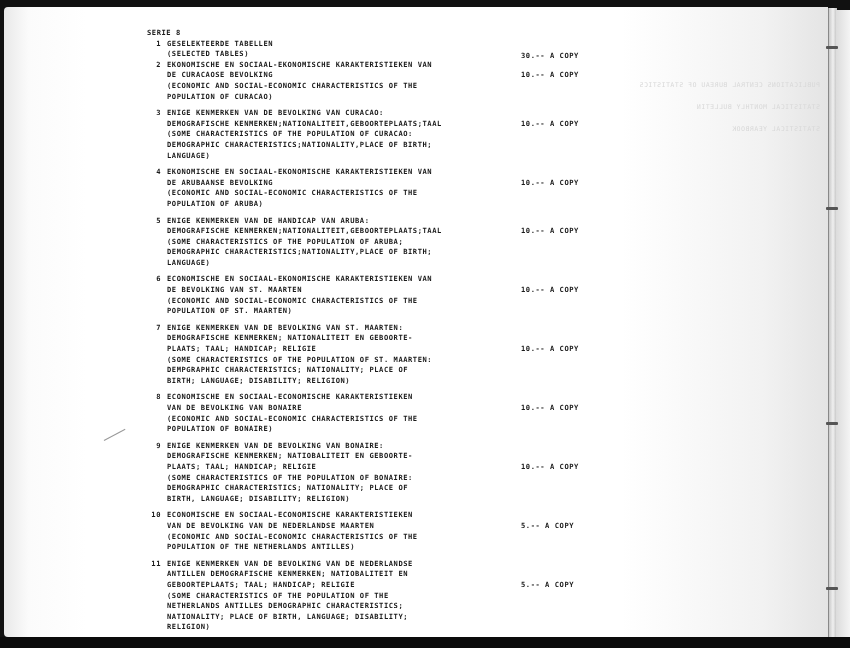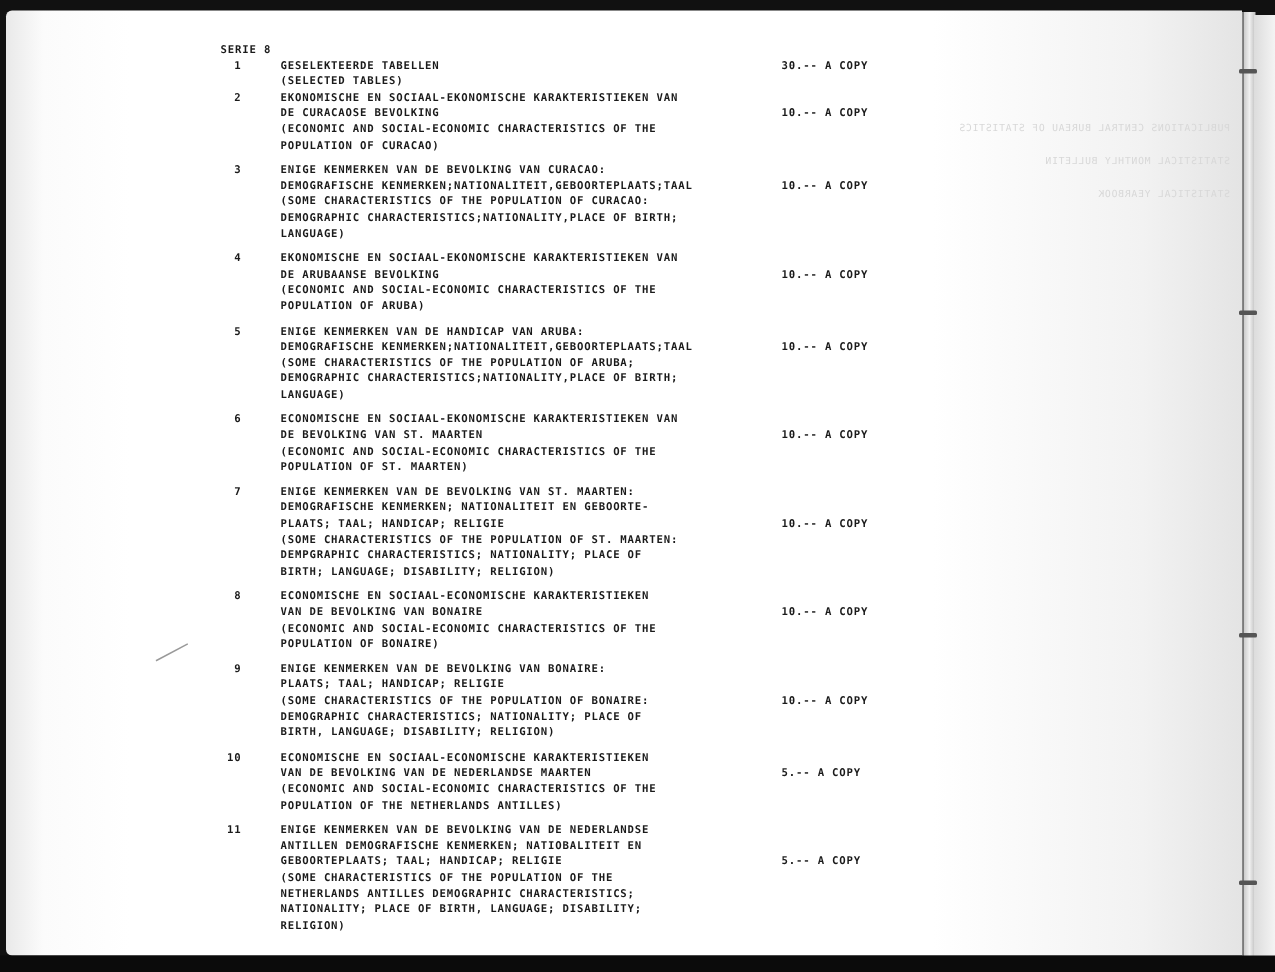--- a/index.html
+++ b/index.html
@@ -29,21 +29,21 @@
   .bottom-bar { position:absolute; left:0; top:637px; width:850px; height:11px; background:#0b0b0b; }
   .text {
     position:absolute; left:147px; top:28px; width:460px;
     font-size:7.1px; line-height:10.6px; letter-spacing:0.55px;
     color:#1a1a1a; font-weight:bold;
   }
   .serie { height:10.6px; }
   .item { position:relative; margin-bottom:6px; }
   .num { position:absolute; left:0; width:14px; text-align:right; }
   .lines { margin-left:20px; }
-  .line { white-space:pre; height:10.6px;margin-left:20px; }
+  .line { white-space:pre; height:10.6px; }
   .price { position:absolute; left:374px; white-space:pre; }
   .bleed {
     position:absolute; left:590px; top:80px; width:230px;
     font-size:6.5px; line-height:11px; color:#d8d8d8; letter-spacing:0.5px;
   }
   .pen-mark {
     position:absolute; left:104px; top:440px; width:24px; height:1px; background:#999;
     transform:rotate(-28deg); transform-origin:left center;
   }
 </style>
@@ -70,21 +70,21 @@
 
 <div class="text">
   <div class="serie">SERIE 8</div>
   <div id="items">
       <div class="item" style="margin-bottom: 0px;">
         <span class="num">1</span>
         <div class="lines">
           <div class="line">GESELEKTEERDE TABELLEN</div>
           <div class="line">(SELECTED TABLES)</div>
         </div>
-        <span class="price" style="top: 0px; text-align: right;">30.-- A COPY</span>
+        <span class="price" style="top: 12px; text-align: right;">30.-- A COPY</span>
       </div>
       <div class="item">
         <span class="num">2</span>
         <div class="lines">
           <div class="line">EKONOMISCHE EN SOCIAAL-EKONOMISCHE KARAKTERISTIEKEN VAN</div>
           <div class="line">DE CURACAOSE BEVOLKING</div>
           <div class="line">(ECONOMIC AND SOCIAL-ECONOMIC CHARACTERISTICS OF THE</div>
           <div class="line">POPULATION OF CURACAO)</div>
         </div>
         <span class="price" style="top: 10.6px;">10.-- A COPY</span>
@@ -150,20 +150,21 @@
           <div class="line">VAN DE BEVOLKING VAN BONAIRE</div>
           <div class="line">(ECONOMIC AND SOCIAL-ECONOMIC CHARACTERISTICS OF THE</div>
           <div class="line">POPULATION OF BONAIRE)</div>
         </div>
         <span class="price" style="top: 10.6px;">10.-- A COPY</span>
       </div>
       <div class="item">
         <span class="num">9</span>
         <div class="lines">
           <div class="line">ENIGE KENMERKEN VAN DE BEVOLKING VAN BONAIRE:</div>
+          <div class="line">DEMOGRAFISCHE KENMERKEN; NATIOBALITEIT EN GEBOORTE-</div>
           <div class="line">PLAATS; TAAL; HANDICAP; RELIGIE</div>
           <div class="line">(SOME CHARACTERISTICS OF THE POPULATION OF BONAIRE:</div>
           <div class="line">DEMOGRAPHIC CHARACTERISTICS; NATIONALITY; PLACE OF</div>
           <div class="line">BIRTH, LANGUAGE; DISABILITY; RELIGION)</div>
         </div>
         <span class="price" style="top: 21.2px;">10.-- A COPY</span>
       </div>
       <div class="item">
         <span class="num">10</span>
         <div class="lines">

